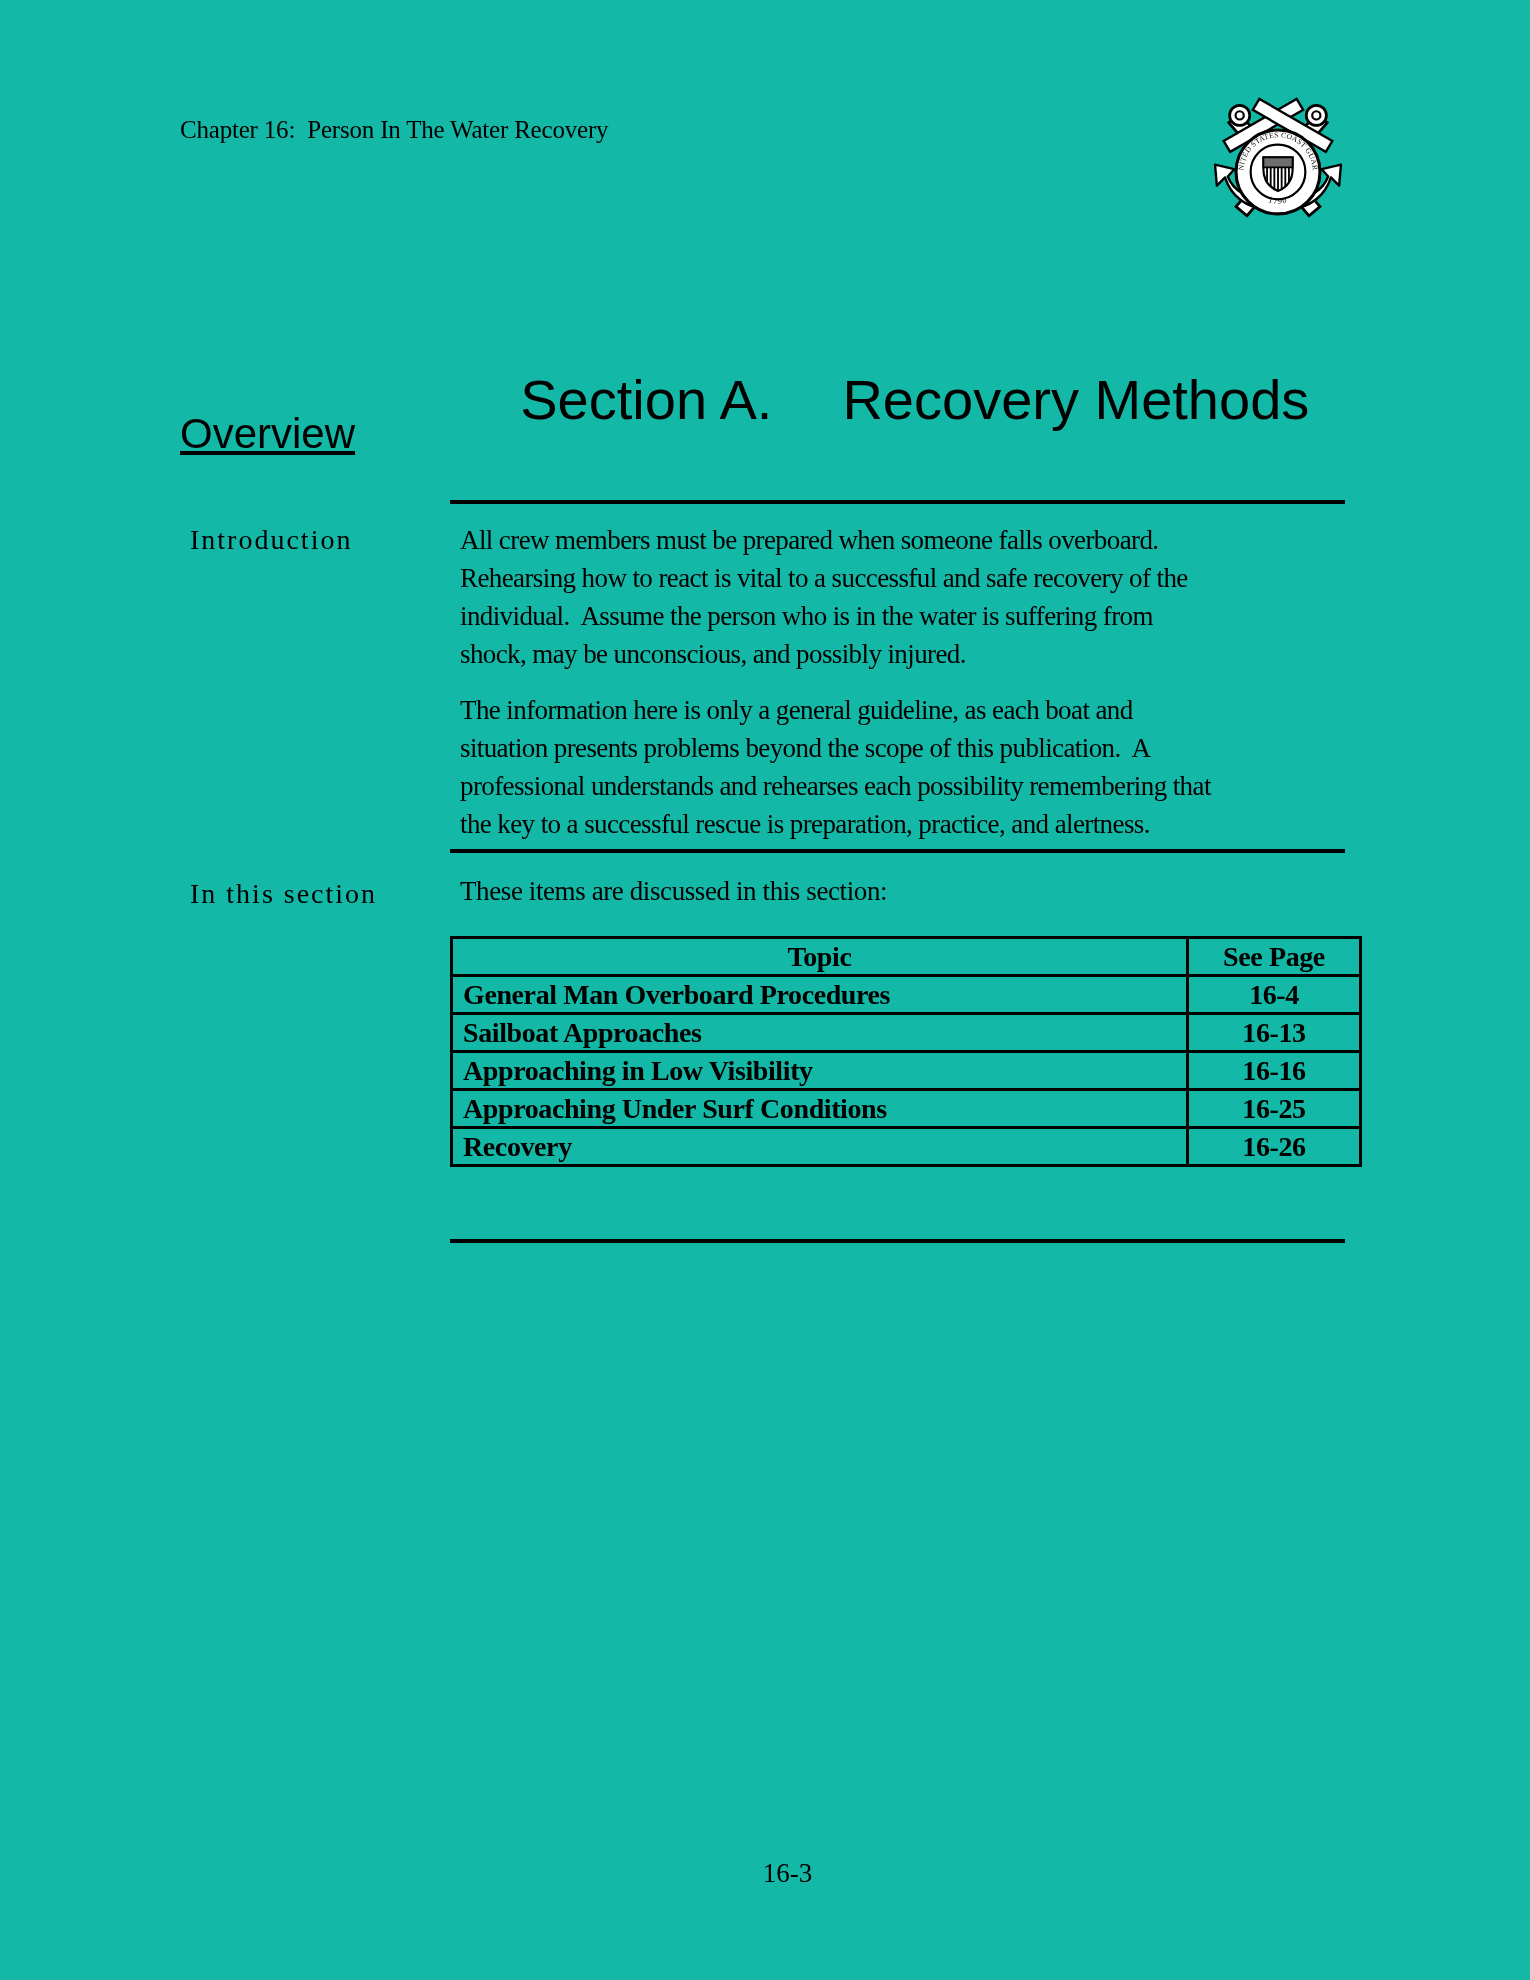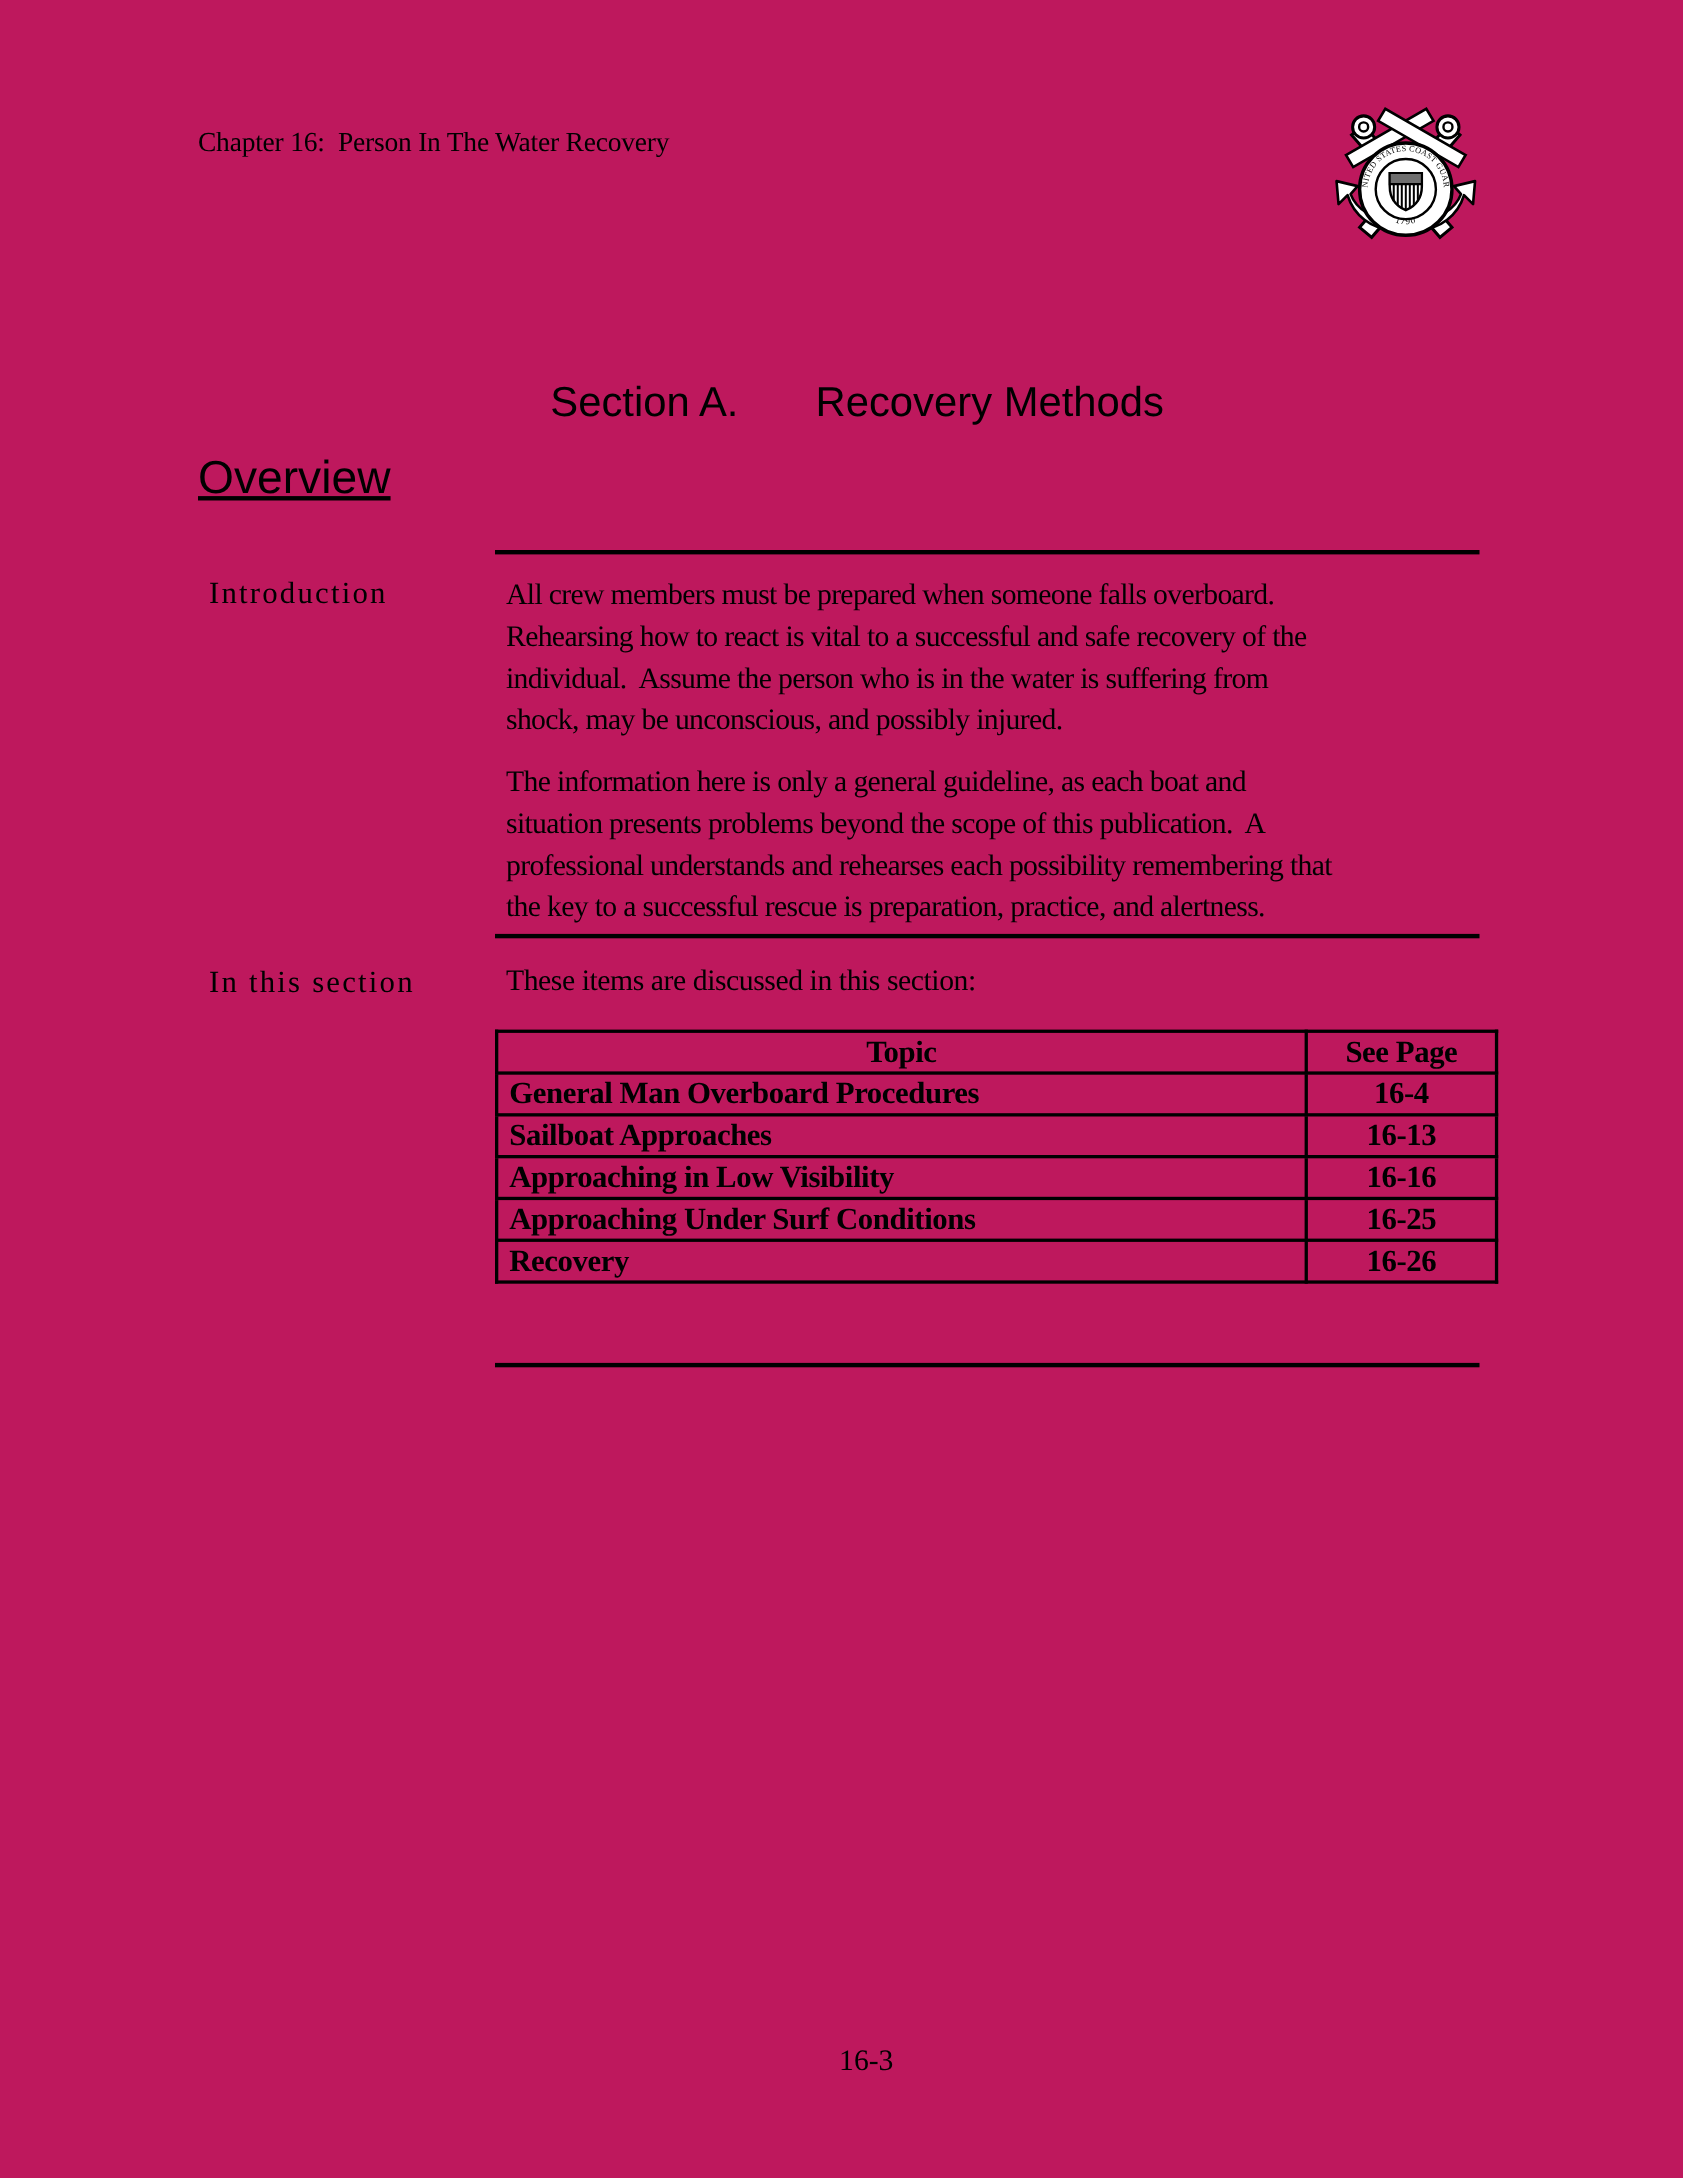--- a/index.html
+++ b/index.html
@@ -1,41 +1,41 @@
 <!DOCTYPE html>
 <html><head>
 <meta charset="utf-8">
 <style>
   html, body { margin: 0; padding: 0; background: #ffffff; }
   .page {
     position: relative;
     width: 1530px;
     height: 1980px;
-    background: #be185d;
+    background: #14b8a6;
     color: #000000;
     font-family: "Liberation Serif", serif;
     overflow: hidden;
   }
   .chapter-header {
     position: absolute;
     left: 180px; top: 116px;
     font-size: 25px;
     letter-spacing: -0.2px;
     white-space: pre;
   }
   .emblem {
     position: absolute;
     left: 1205px; top: 84px;
     width: 146px; height: 154px;
   }
   .section-heading {
     position: absolute;
     left: 458px; top: 302px;
     font-family: "Liberation Sans", sans-serif;
-    font-size: 38px;
+    font-size: 56px;
     white-space: pre;
   }
   .section-heading .title-part { margin-left: 70px; }
   .overview-heading {
     position: absolute;
     left: 180px; top: 410px;
     font-family: "Liberation Sans", sans-serif;
     font-size: 42px;
     text-decoration: underline;
   }

